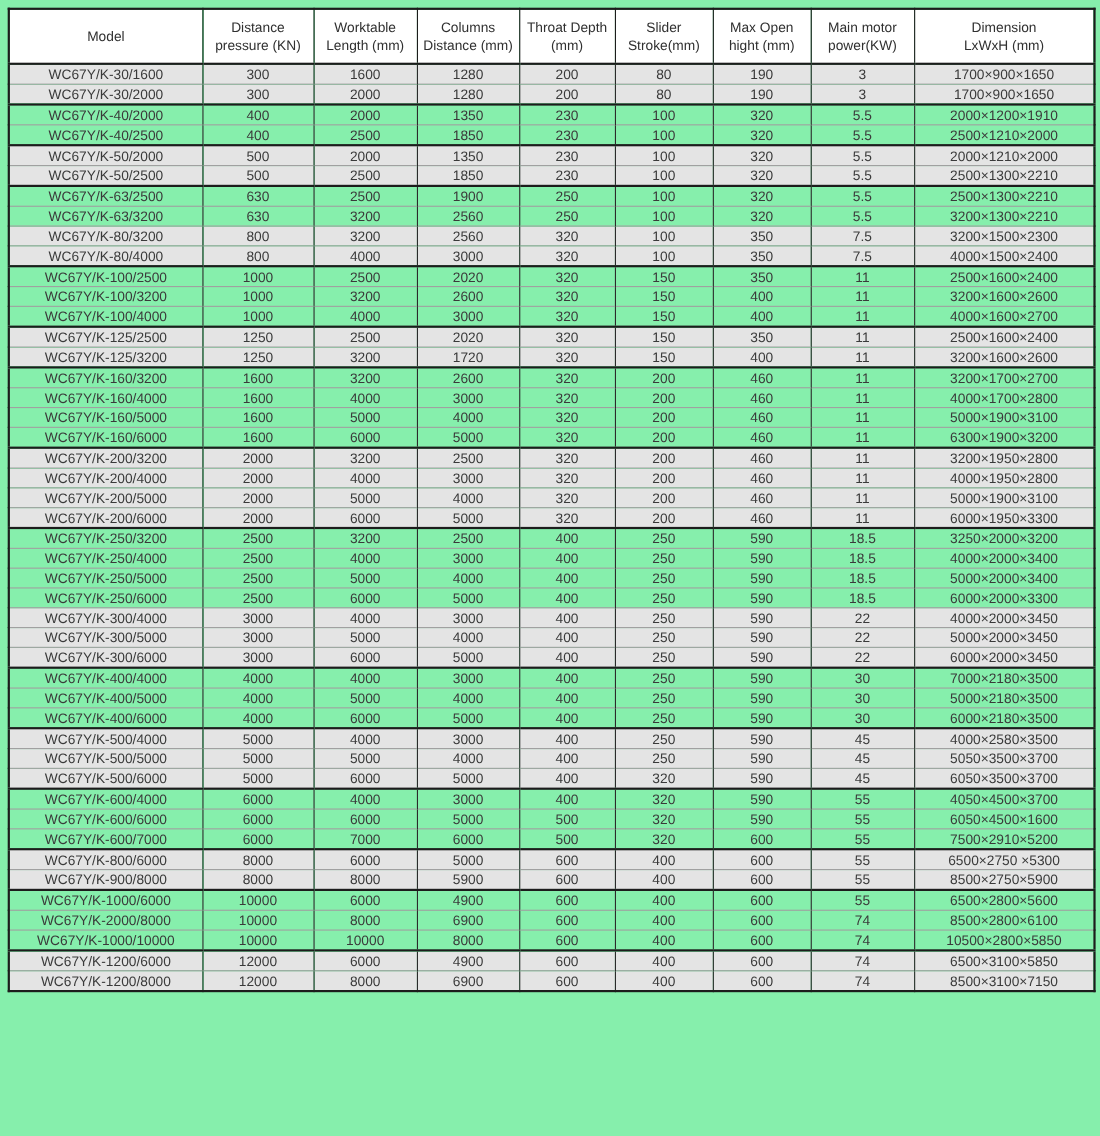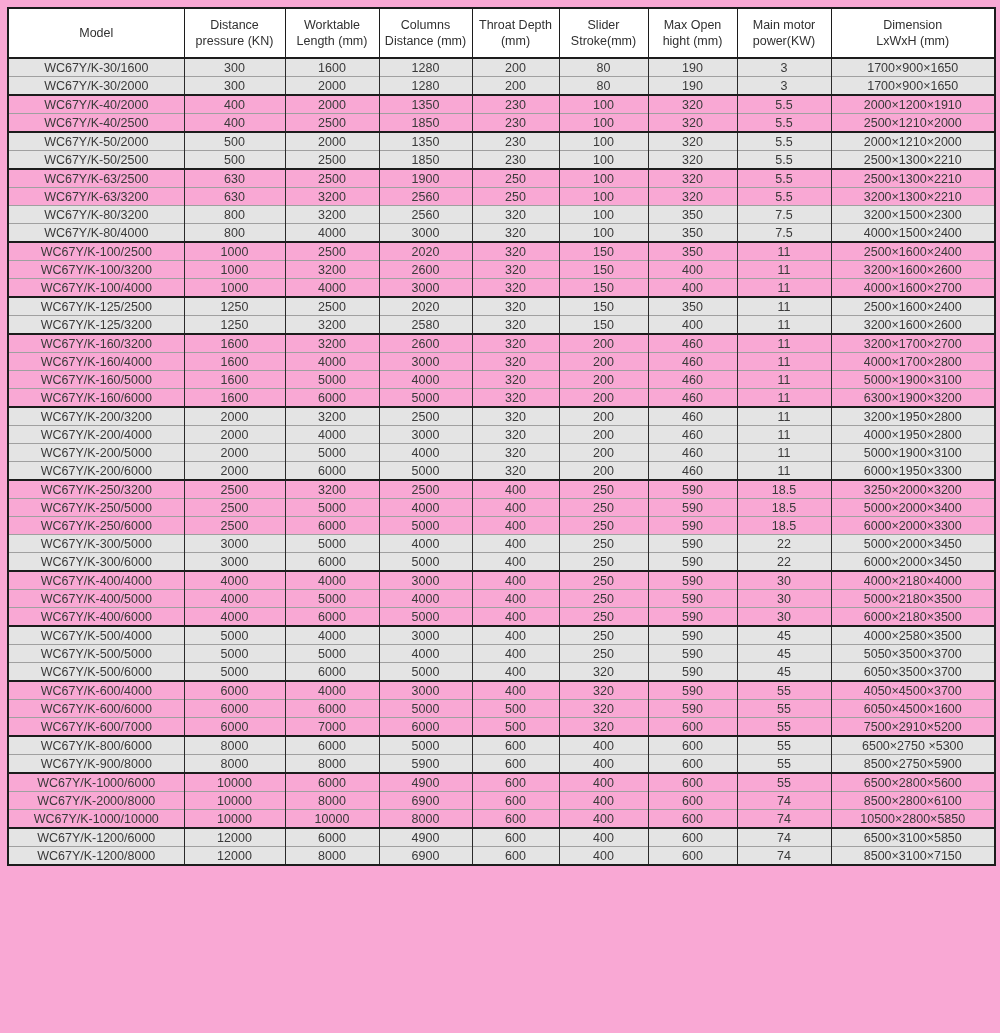--- a/index.html
+++ b/index.html
@@ -7,21 +7,21 @@
     padding: 0;
     background: #ffffff;
     font-family: "Liberation Sans", sans-serif;
     color: #383838;
   }
   .page {
     width: 1000px;
     height: 1033px;
     box-sizing: border-box;
     padding: 7px 7px;
-    background: #f9a8d4;
+    background: #86efac;
   }
   table.spec-table {
     width: 987px;
     border-collapse: collapse;
     table-layout: fixed;
     border: 2px solid #1c1c1c;
   }
   table.spec-table th {
     font-weight: normal;
     font-size: 12.5px;
@@ -247,21 +247,21 @@
           <td>320</td>
           <td>150</td>
           <td>350</td>
           <td>11</td>
           <td>2500×1600×2400</td>
         </tr>
         <tr class="shaded">
           <td>WC67Y/K-125/3200</td>
           <td>1250</td>
           <td>3200</td>
-          <td>2580</td>
+          <td>1720</td>
           <td>320</td>
           <td>150</td>
           <td>400</td>
           <td>11</td>
           <td>3200×1600×2600</td>
         </tr>
         <tr class="group-start">
           <td>WC67Y/K-160/3200</td>
           <td>1600</td>
           <td>3200</td>
@@ -354,20 +354,31 @@
           <td>2500</td>
           <td>3200</td>
           <td>2500</td>
           <td>400</td>
           <td>250</td>
           <td>590</td>
           <td>18.5</td>
           <td>3250×2000×3200</td>
         </tr>
         <tr>
+          <td>WC67Y/K-250/4000</td>
+          <td>2500</td>
+          <td>4000</td>
+          <td>3000</td>
+          <td>400</td>
+          <td>250</td>
+          <td>590</td>
+          <td>18.5</td>
+          <td>4000×2000×3400</td>
+        </tr>
+        <tr>
           <td>WC67Y/K-250/5000</td>
           <td>2500</td>
           <td>5000</td>
           <td>4000</td>
           <td>400</td>
           <td>250</td>
           <td>590</td>
           <td>18.5</td>
           <td>5000×2000×3400</td>
         </tr>
@@ -376,20 +387,31 @@
           <td>2500</td>
           <td>6000</td>
           <td>5000</td>
           <td>400</td>
           <td>250</td>
           <td>590</td>
           <td>18.5</td>
           <td>6000×2000×3300</td>
         </tr>
         <tr class="shaded">
+          <td>WC67Y/K-300/4000</td>
+          <td>3000</td>
+          <td>4000</td>
+          <td>3000</td>
+          <td>400</td>
+          <td>250</td>
+          <td>590</td>
+          <td>22</td>
+          <td>4000×2000×3450</td>
+        </tr>
+        <tr class="shaded">
           <td>WC67Y/K-300/5000</td>
           <td>3000</td>
           <td>5000</td>
           <td>4000</td>
           <td>400</td>
           <td>250</td>
           <td>590</td>
           <td>22</td>
           <td>5000×2000×3450</td>
         </tr>
@@ -406,21 +428,21 @@
         </tr>
         <tr class="group-start">
           <td>WC67Y/K-400/4000</td>
           <td>4000</td>
           <td>4000</td>
           <td>3000</td>
           <td>400</td>
           <td>250</td>
           <td>590</td>
           <td>30</td>
-          <td>4000×2180×4000</td>
+          <td>7000×2180×3500</td>
         </tr>
         <tr>
           <td>WC67Y/K-400/5000</td>
           <td>4000</td>
           <td>5000</td>
           <td>4000</td>
           <td>400</td>
           <td>250</td>
           <td>590</td>
           <td>30</td>

